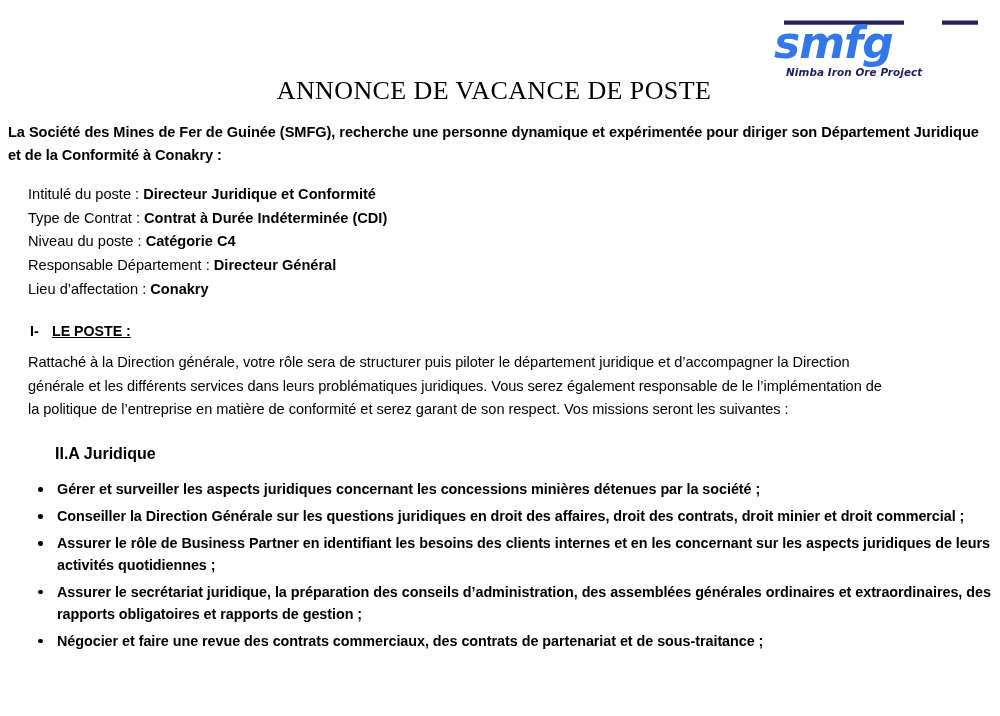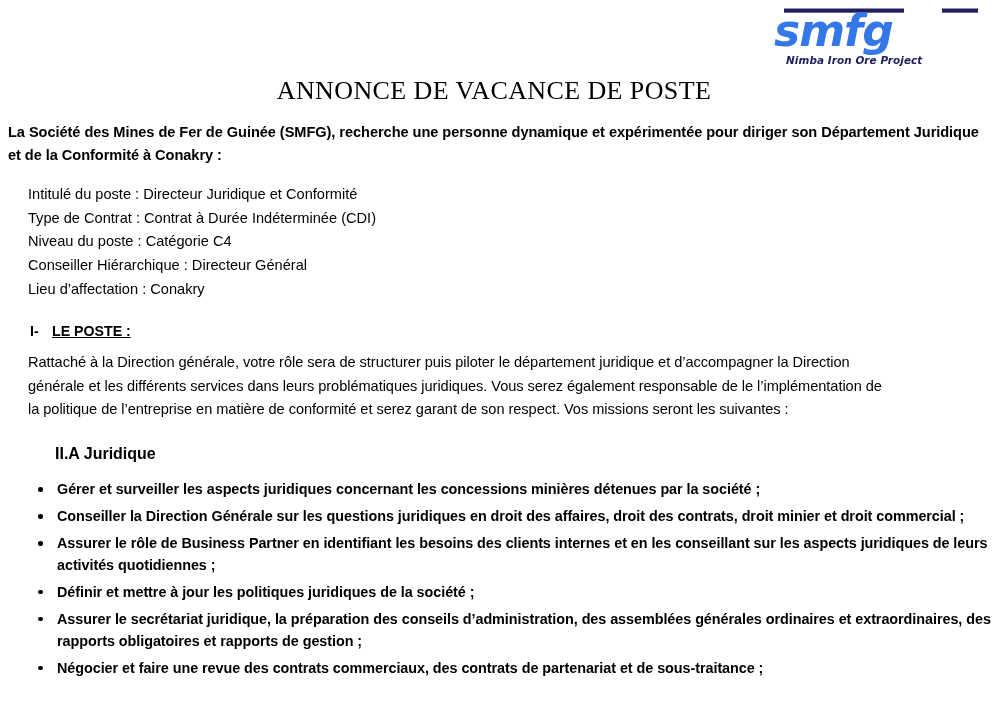--- a/index.html
+++ b/index.html
@@ -13,21 +13,21 @@
     height: 716px;
     overflow: hidden;
     font-family: "Liberation Sans", sans-serif;
     color: #000000;
     position: relative;
   }
 
   
   .logo-block {
     position: absolute;
-    top: 4px;
+    top: 16px;
     right: 12px;
     width: 222px;
     height: 68px;
   }
   .logo-svg { display: block; width: 222px; height: 68px; }
 
   
   .doc-title {
     position: absolute;
     top: 76px;
@@ -58,21 +58,21 @@
     letter-spacing: -0.06px;
   }
 
   .details {
     margin: 16px 0 0 28px;
     font-size: 14.6px;
     line-height: 1.62;
   }
   .detail-row { white-space: nowrap; }
   .detail-row .lbl { font-weight: 400; }
-  .detail-row .val { font-weight: normal; }
+  .detail-row .val { font-weight: bold; }
 
   .section-head {
     margin: 22px 0 0 0;
     font-size: 14.2px;
     font-weight: bold;
     display: flex;
   }
   .section-head .num {
     display: inline-block;
     width: 52px;
@@ -148,21 +148,21 @@
     </div>
     <div class="detail-row">
       <span class="lbl">Type de Contrat :</span>
       <span class="val">Contrat à Durée Indéterminée (CDI)</span>
     </div>
     <div class="detail-row">
       <span class="lbl">Niveau du poste :</span>
       <span class="val">Catégorie C4</span>
     </div>
     <div class="detail-row">
-      <span class="lbl">Conseiller Hiérarchique :</span>
+      <span class="lbl">Responsable Département :</span>
       <span class="val">Directeur Général</span>
     </div>
     <div class="detail-row">
       <span class="lbl">Lieu d’affectation :</span>
       <span class="val">Conakry</span>
     </div>
   </div>
 
   <div class="section-head">
     <span class="num">I-</span>
@@ -170,19 +170,18 @@
   </div>
 
   <p class="para">Rattaché à la Direction générale, votre rôle sera de structurer puis piloter le département juridique et d’accompagner la Direction générale et les différents services dans leurs problématiques juridiques. Vous serez également responsable de le l’implémentation de la politique de l’entreprise en matière de conformité et serez garant de son respect.  Vos missions seront les suivantes :</p>
 
 
   <div class="subsection">II.A Juridique</div>
 
   <ul class="bullets">
     <li>Gérer et surveiller les aspects juridiques concernant les concessions minières détenues par la société ;</li>
     <li>Conseiller la Direction Générale sur les questions juridiques en droit des affaires, droit des contrats, droit minier et droit commercial ;</li>
-    <li>Assurer le rôle de Business Partner en identifiant les besoins des clients internes et en les conseillant sur les aspects juridiques de leurs activités quotidiennes ;</li>
-    <li>Définir et mettre à jour les politiques juridiques de la société ;</li>
+    <li>Assurer le rôle de Business Partner en identifiant les besoins des clients internes et en les concernant sur les aspects juridiques de leurs activités quotidiennes ;</li>
     <li>Assurer le secrétariat juridique, la préparation des conseils d’administration, des assemblées générales ordinaires et extraordinaires, des rapports obligatoires et rapports de gestion ;</li>
     <li>Négocier et faire une revue des contrats commerciaux, des contrats de partenariat et de sous-traitance ;</li>
   </ul>
 
 </div>
 
 </body></html>

